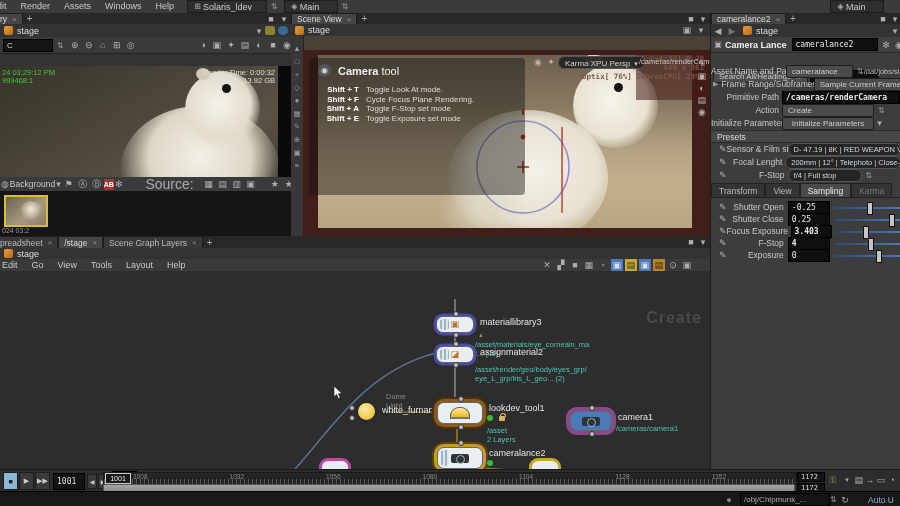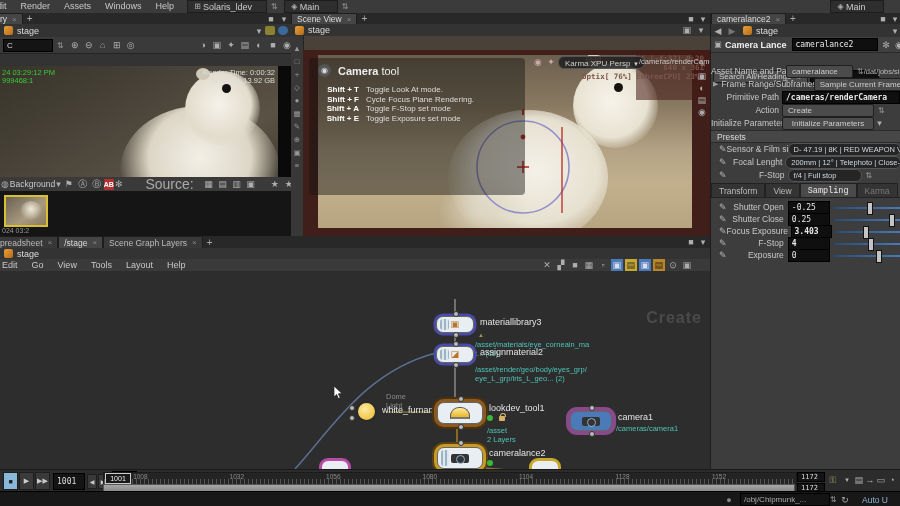--- a/index.html
+++ b/index.html
@@ -93,42 +93,42 @@
   .plabel{color:#c8c8c8;font-size:8.5px;text-align:right;white-space:nowrap;}
   .btn{background:#4b4b4b;border:1px solid #1f1f1f;border-radius:2px;color:#ccc;display:flex;
        align-items:center;justify-content:center;font-size:8px;height:11px;padding:0 5px;white-space:nowrap;}
   .darkfield{background:#0f0f0f;border:1px solid #000;color:#e8e8e8;font-size:8px;height:11px;
              display:flex;align-items:center;padding:0 3px;white-space:nowrap;overflow:hidden;}
   .presetpill{background:#252525;border:1px solid #555;border-radius:6px;color:#cdd8e2;font-size:7.5px;
               height:11px;display:flex;align-items:center;padding:0 5px;white-space:nowrap;overflow:hidden;}
   .pencil{color:#b8b8b8;font-size:9px;}
   .ptab{height:13px;display:flex;align-items:center;padding:0 7px;font-size:8.5px;color:#bbb;
         background:#343434;border:1px solid #222;border-bottom:none;}
-  .ptab.active{background:#4a4a4a;color:#e8e8e8;font-family:Liberation Mono, monospace;}
+  .ptab.active{background:#4a4a4a;color:#e8e8e8;}
   .ptab.dim{color:#777;}
   .slider{position:relative;height:11px;width:70px;}
   .slider .track{position:absolute;left:0;right:0;top:5px;height:2px;
                  background:linear-gradient(90deg,#2a4a72,#4a7ab8);}
   .slider .handle{position:absolute;top:0;width:4px;height:11px;background:#c4c4c4;border:1px solid #111;}
   .sechdr{background:#474747;color:#ddd;font-size:8.5px;display:flex;align-items:center;padding-left:6px;border-top:1px solid #2a2a2a;border-bottom:1px solid #2a2a2a;}
 
   
   #playbar{background:#2c2c2c;border-top:1px solid #1a1a1a;}
   .pbtn{width:13px;height:16px;background:#3a3a3a;border:1px solid #1e1e1e;display:flex;align-items:center;
         justify-content:center;color:#ccc;font-size:7px;margin-right:1px;}
   .pbtn.on{background:#8ab8d8;color:#222;}
   #ruler{background:#242424;border:1px solid #1a1a1a;
          background-image:repeating-linear-gradient(90deg,#555 0 1px,transparent 1px 4px);
          background-size:100% 5px;background-position:0 bottom;background-repeat:no-repeat;}
   .ticklab{position:absolute;top:0;color:#8a8a8a;font-size:6.5px;}
   #curframe{border:1px solid #ccc;background:#1a1a1a;color:#eee;font-size:7px;display:flex;
             align-items:center;justify-content:center;}
   #rangebar{background:linear-gradient(180deg,#a8a8a8,#8a8a8a);border:1px solid #555;}
   #statusbar{background:#181818;border-top:1px solid #000;}
-  .bluetxt{color:#8fb4d8;}
+  .bluetxt{color:#8fb4d8;text-align:center;}
 </style>
 </head>
 <body>
 
 <div id="app">
 
   <div class="abs row" id="topbar">
     <span class="menu" style="margin-left:-16px">Edit</span>
     <span class="menu">Render</span>
     <span class="menu">Assets</span>

